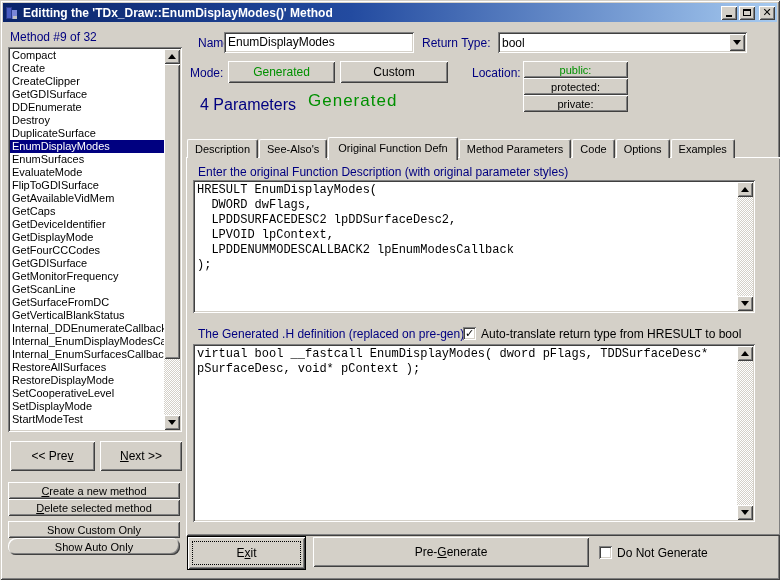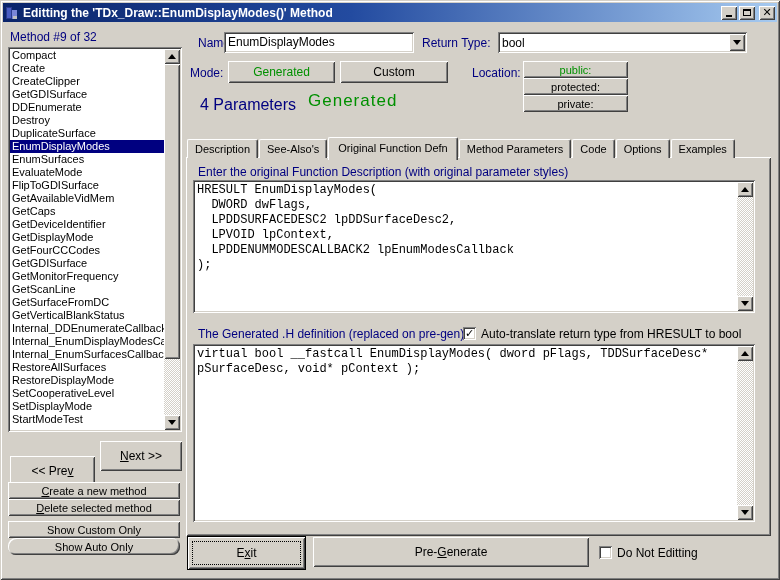--- a/index.html
+++ b/index.html
@@ -54,20 +54,21 @@
   .sunken {
     background:#ffffff;
     box-shadow: inset 1px 1px 0 #808080, inset -1px -1px 0 #ffffff,
                 inset 2px 2px 0 #404040, inset -2px -2px 0 #d4d0c8;
     box-sizing:border-box;
   }
   .raised-panel {
     position:absolute; background:#d4d0c8;
     box-shadow: inset 1px 1px 0 #ffffff, inset -1px -1px 0 #404040,
                 inset 2px 2px 0 #d4d0c8, inset -2px -2px 0 #808080;
+    padding-left: 10px;
   }
   
   .method-heading { left:10px; top:30px; font-size:12px; }
   .listbox {
     position:absolute; left:8px; top:47px; width:174px; height:385px;
     overflow:hidden; padding:2px; font-size:11px;
   }
   .list-rows { position:absolute; left:2px; top:2px; right:18px; bottom:2px; overflow:hidden; }
   .list-row { height:13px; line-height:13px; padding-left:2px; white-space:nowrap; overflow:hidden; color:#000; }
   .list-row.selected { background:#000080; color:#ffffff; }
@@ -207,21 +208,21 @@
         </div>
       <div class="sb-track dither">
         <div class="sb-thumb"></div>
       </div>
       <div class="sb-btn">
           <span class="arr down"></span>
         </div>
     </div>
   </div>
 
-  <div class="btn" style="left:10px; top:441px; width:85px; height:30px;margin-top:15px;">&lt;&lt; Pre<u>v</u></div>
+  <div class="btn" style="left:10px; top:441px; width:85px; height:30px;">&lt;&lt; Pre<u>v</u></div>
   <div class="btn" style="left:100px; top:441px; width:82px; height:30px;"><u>N</u>ext &gt;&gt;</div>
 
   <div class="btn small" style="left:8px; top:482px; width:172px; height:17px;"><u>C</u>reate a new method</div>
   <div class="btn small" style="left:8px; top:499px; width:172px; height:17px;"><u>D</u>elete selected method</div>
 
   <div class="btn small" style="left:8px; top:521px; width:172px; height:17px;">Show Custom Only</div>
   <div class="btn small" style="left:8px; top:538px; width:172px; height:17px;border-radius:8px;">Show Auto Only</div>
 
   <div class="lbl" style="left:198px; top:36px;">Name:</div>
   <div class="text-input sunken" style="left:224px; top:32px; width:190px; height:21px;">EnumDisplayModes</div>
@@ -293,15 +294,15 @@
         <div class="sb-btn">
             <span class="arr down"></span>
           </div>
       </div>
     </div>
   </div>
 
   <div class="btn default-btn" style="left:188px; top:537px; width:117px; height:32px;">E<u>x</u>it</div>
   <div class="btn" style="left:313px; top:537px; width:276px; height:30px;">Pre-<u>G</u>enerate</div>
   <div class="checkbox" style="left:599px; top:546px;"></div>
-  <div class="cb-label" style="left:617px; top:546px;">Do Not Editting</div>
+  <div class="cb-label" style="left:617px; top:546px;">Do Not Generate</div>
 
 </div>
 
 </body></html>

